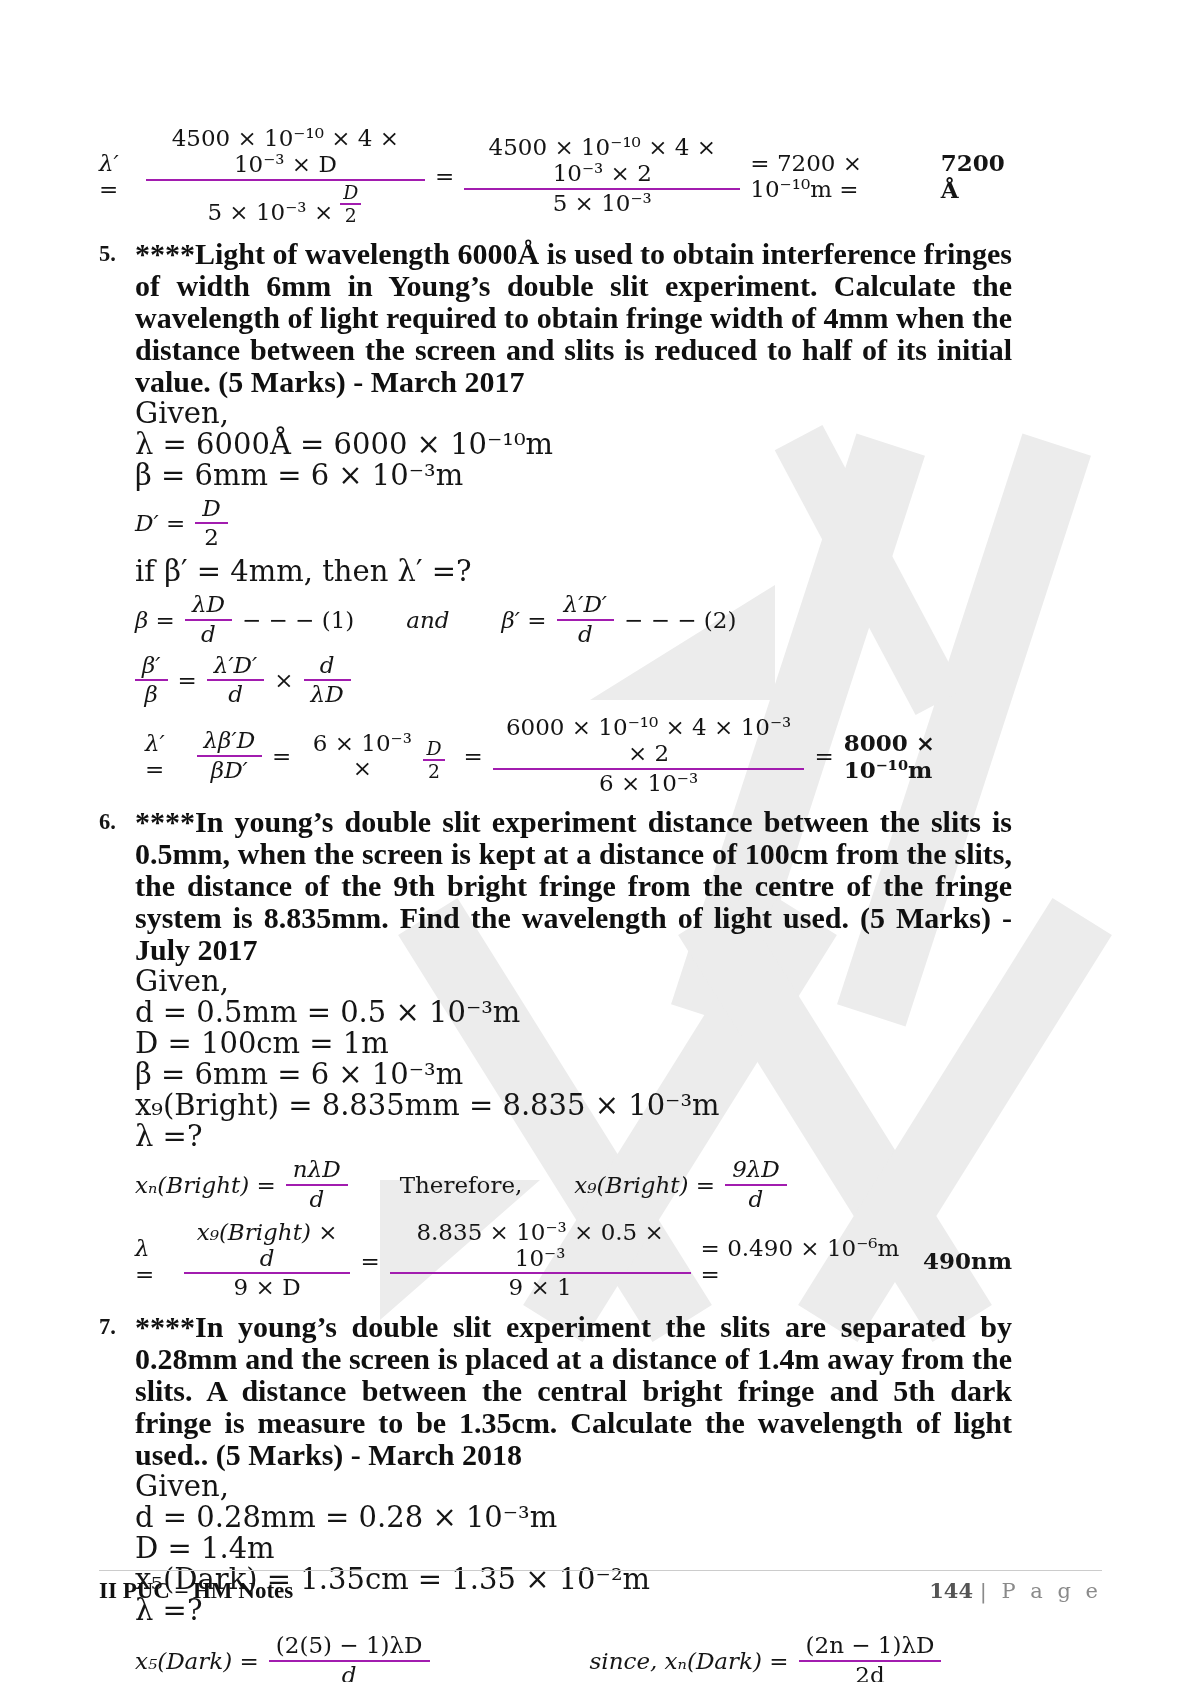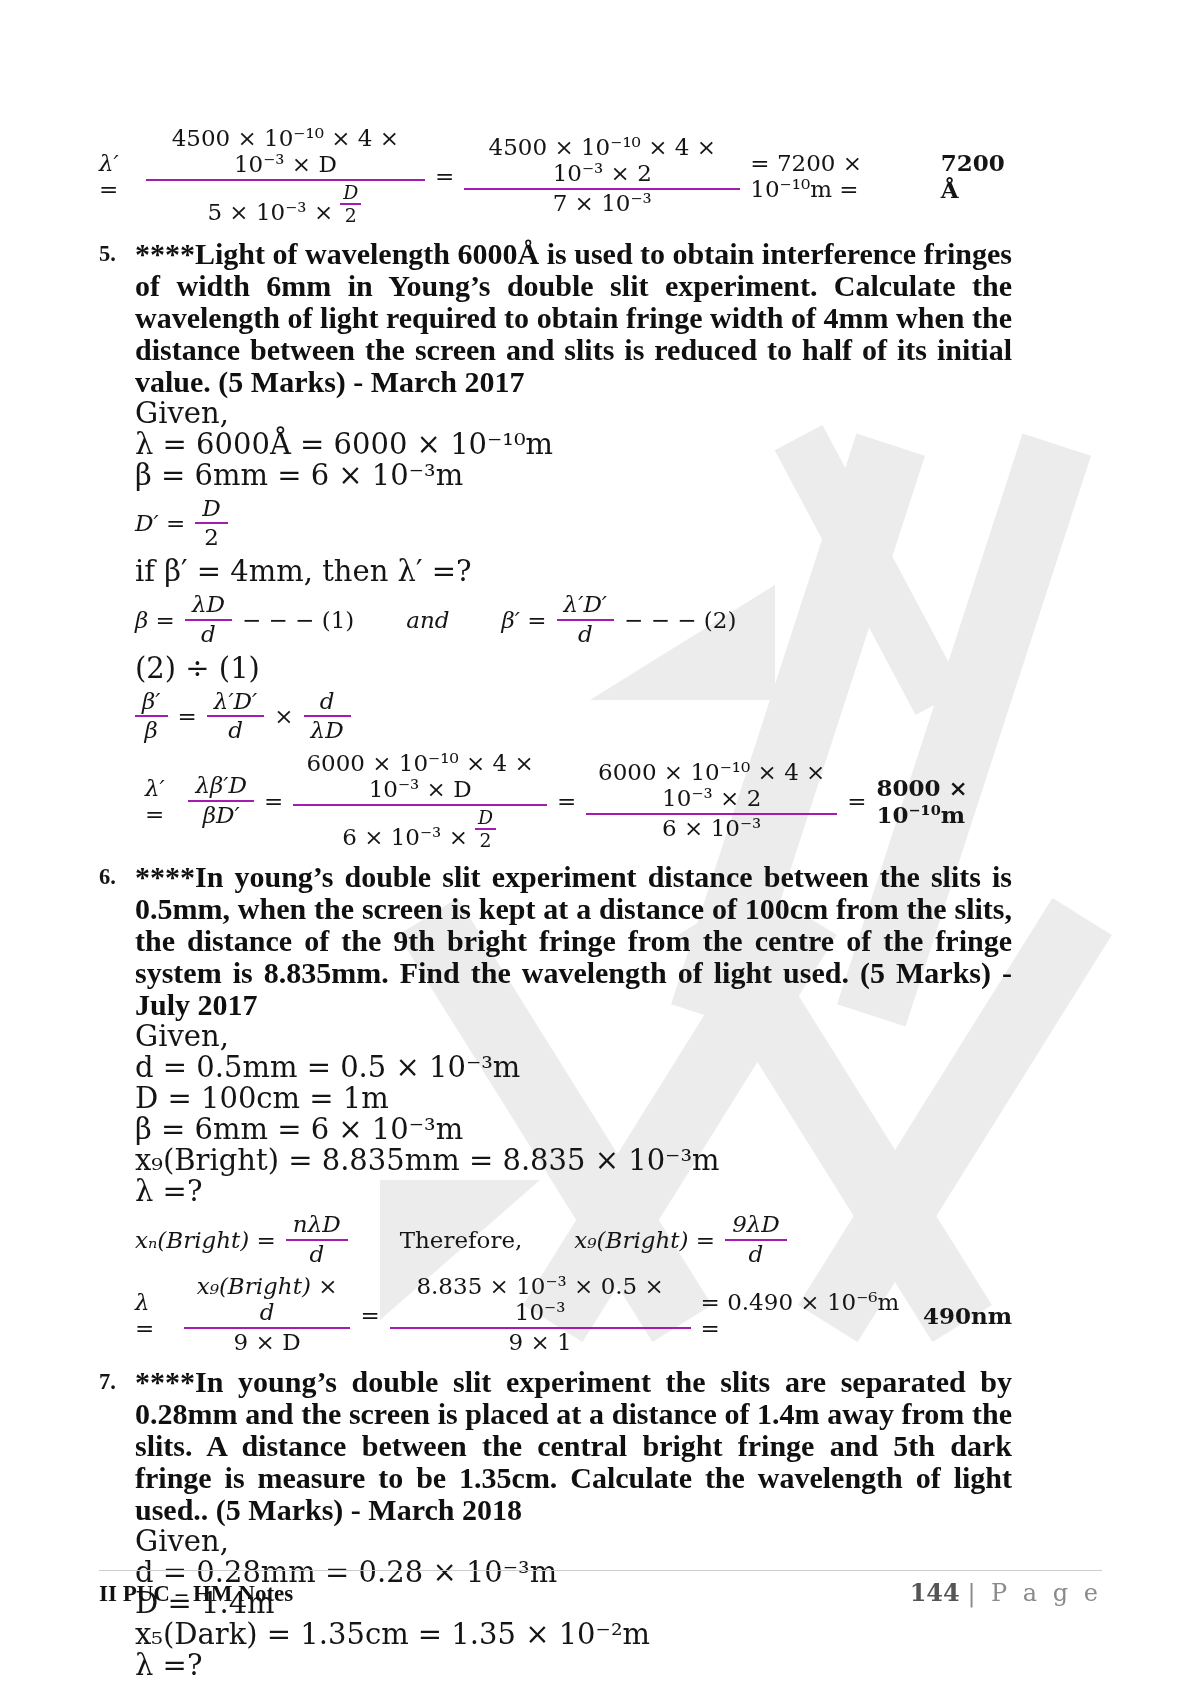--- a/index.html
+++ b/index.html
@@ -26,21 +26,21 @@
   .work{padding-left:36px;}
   .wline{font-size:29px;line-height:31px;}
   .gap-md{margin-left:42px;}
   .gap-lg{margin-left:150px;}
   .indent{padding-left:10px;}
   
   .footer{position:absolute;left:99px;right:88px;top:1570px;z-index:1;}
   .rule{border-top:1.5px solid #cccccc;margin-bottom:7px;}
   .frow{display:flex;justify-content:space-between;align-items:baseline;}
   .fleft{font-family:"Liberation Serif", serif;font-weight:bold;font-size:23px;color:#111;}
-  .fright{font-size:24px;}
+  .fright{font-size:21px;}
   .fnum{font-weight:bold;color:#555;}
   .fsuf{color:#8a8a8a;letter-spacing:4px;}
 </style>
 </head>
 <body>
 
 <div class="wm" style="left:762px;top:430px;width:72px;height:600px;transform:rotate(18deg);"></div>
 <div class="wm" style="left:928px;top:430px;width:72px;height:600px;transform:rotate(18deg);"></div>
 <div class="wm" style="left:842px;top:420px;width:54px;height:300px;transform:rotate(-28deg);"></div>
 <div class="wm tri" style="left:590px;top:585px;border-left:185px solid transparent;border-bottom:115px solid #ececec;"></div>
@@ -60,21 +60,21 @@
         <span>5 × 10⁻³ ×</span>
         <span class="frac sm">
           <span class="nu v">D</span>
           <span class="de">2</span>
         </span>
       </span>
     </span>
     <span>=</span>
     <span class="frac">
       <span class="nu">4500 × 10⁻¹⁰ × 4 × 10⁻³ × 2</span>
-      <span class="de">7 × 10⁻³</span>
+      <span class="de">5 × 10⁻³</span>
     </span>
     <span>= 7200 × 10⁻¹⁰m =</span>
     <span class="b">7200 Å</span>
   </div>
 
   <div class="qitem">
     <div class="qnum">5.</div>
     <div class="qtext"><span class="stars">****</span><span>Light of wavelength 6000Å is used to obtain interference fringes of width 6mm in Young’s double slit experiment. Calculate the wavelength of light required to obtain fringe width of 4mm when the distance between the screen and slits is reduced to half of its initial value. (5 Marks) - March 2017</span></div>
   </div>
   <div class="work">
@@ -97,21 +97,20 @@
       </span>
       <span>− − − (1)</span>
       <span class="v gap-md">and</span>
       <span class="v gap-md">β′ =</span>
       <span class="frac">
         <span class="nu v">λ′D′</span>
         <span class="de v">d</span>
       </span>
       <span>− − − (2)</span>
     </div>
-    <div class="wline">(2) ÷ (1)</div>
     <div class="eqrow">
       <span class="frac">
         <span class="nu v">β′</span>
         <span class="de v">β</span>
       </span>
       <span>=</span>
       <span class="frac">
         <span class="nu v">λ′D′</span>
         <span class="de v">d</span>
       </span>
@@ -122,21 +121,20 @@
       </span>
     </div>
     <div class="eqrow indent" style="margin:7px 0;">
       <span class="v">λ′ =</span>
       <span class="frac">
         <span class="nu v">λβ′D</span>
         <span class="de v">βD′</span>
       </span>
       <span>=</span>
       <span class="frac">
-        <span class="nu">6000 × 10⁻¹⁰ × 4 × 10⁻³ × D</span>
         <span class="de">
           <span>6 × 10⁻³ ×</span>
           <span class="frac sm">
             <span class="nu v">D</span>
             <span class="de">2</span>
           </span>
         </span>
       </span>
       <span>=</span>
       <span class="frac">

